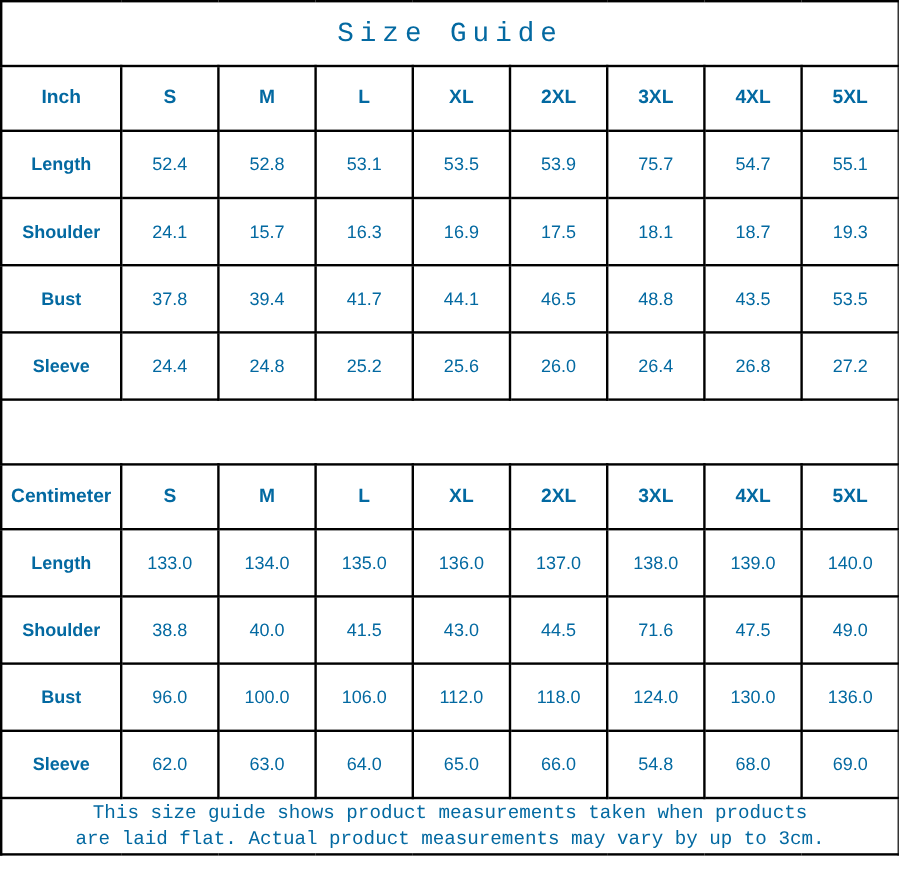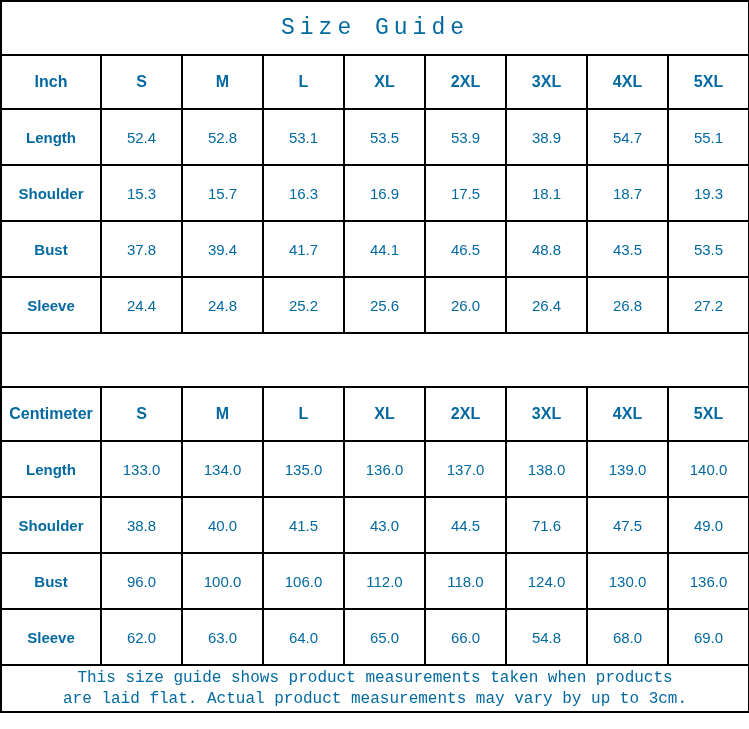--- a/index.html
+++ b/index.html
@@ -98,28 +98,28 @@
     <th>5XL</th>
   </tr>
 
   <tr class="data-row">
     <th class="row-label">Length</th>
     <td class="value-cell">52.4</td>
     <td class="value-cell">52.8</td>
     <td class="value-cell">53.1</td>
     <td class="value-cell">53.5</td>
     <td class="value-cell">53.9</td>
-    <td class="value-cell">38.9</td>
+    <td class="value-cell">75.7</td>
     <td class="value-cell">54.7</td>
     <td class="value-cell">55.1</td>
   </tr>
 
   <tr class="data-row">
     <th class="row-label">Shoulder</th>
-    <td class="value-cell">15.3</td>
+    <td class="value-cell">24.1</td>
     <td class="value-cell">15.7</td>
     <td class="value-cell">16.3</td>
     <td class="value-cell">16.9</td>
     <td class="value-cell">17.5</td>
     <td class="value-cell">18.1</td>
     <td class="value-cell">18.7</td>
     <td class="value-cell">19.3</td>
   </tr>
 
   <tr class="data-row">

